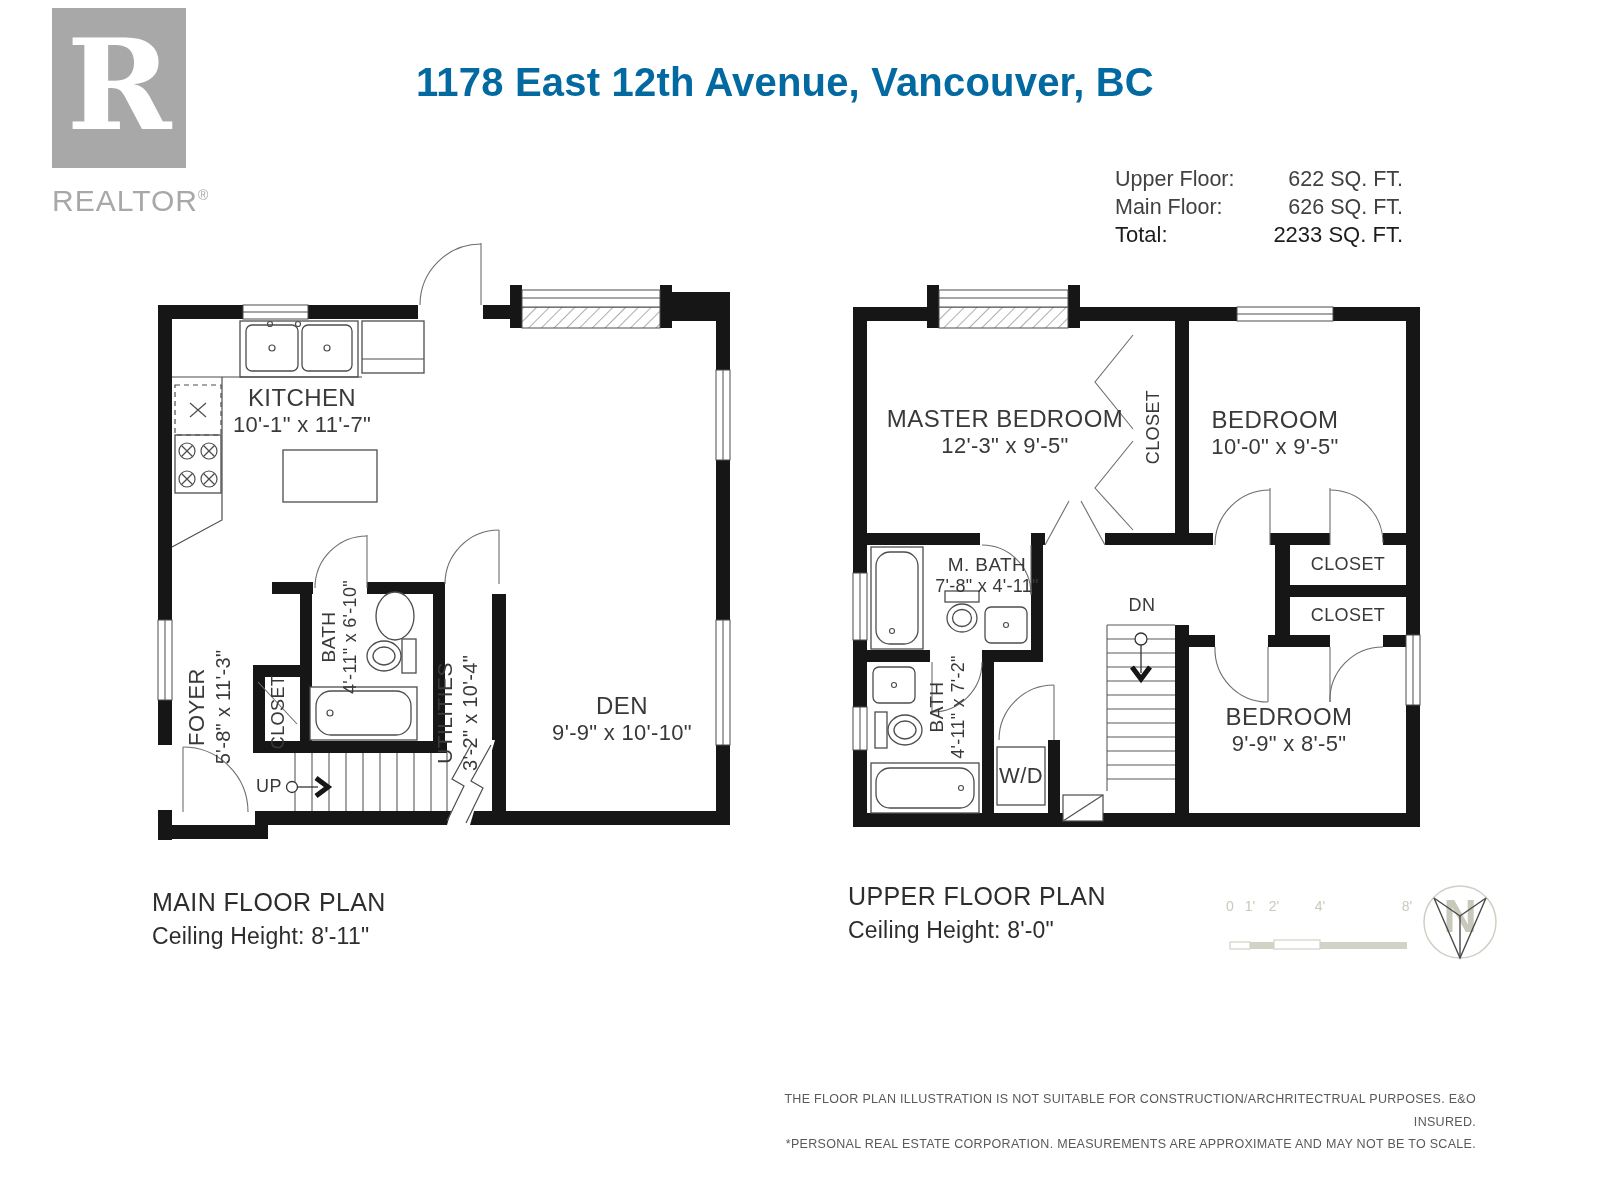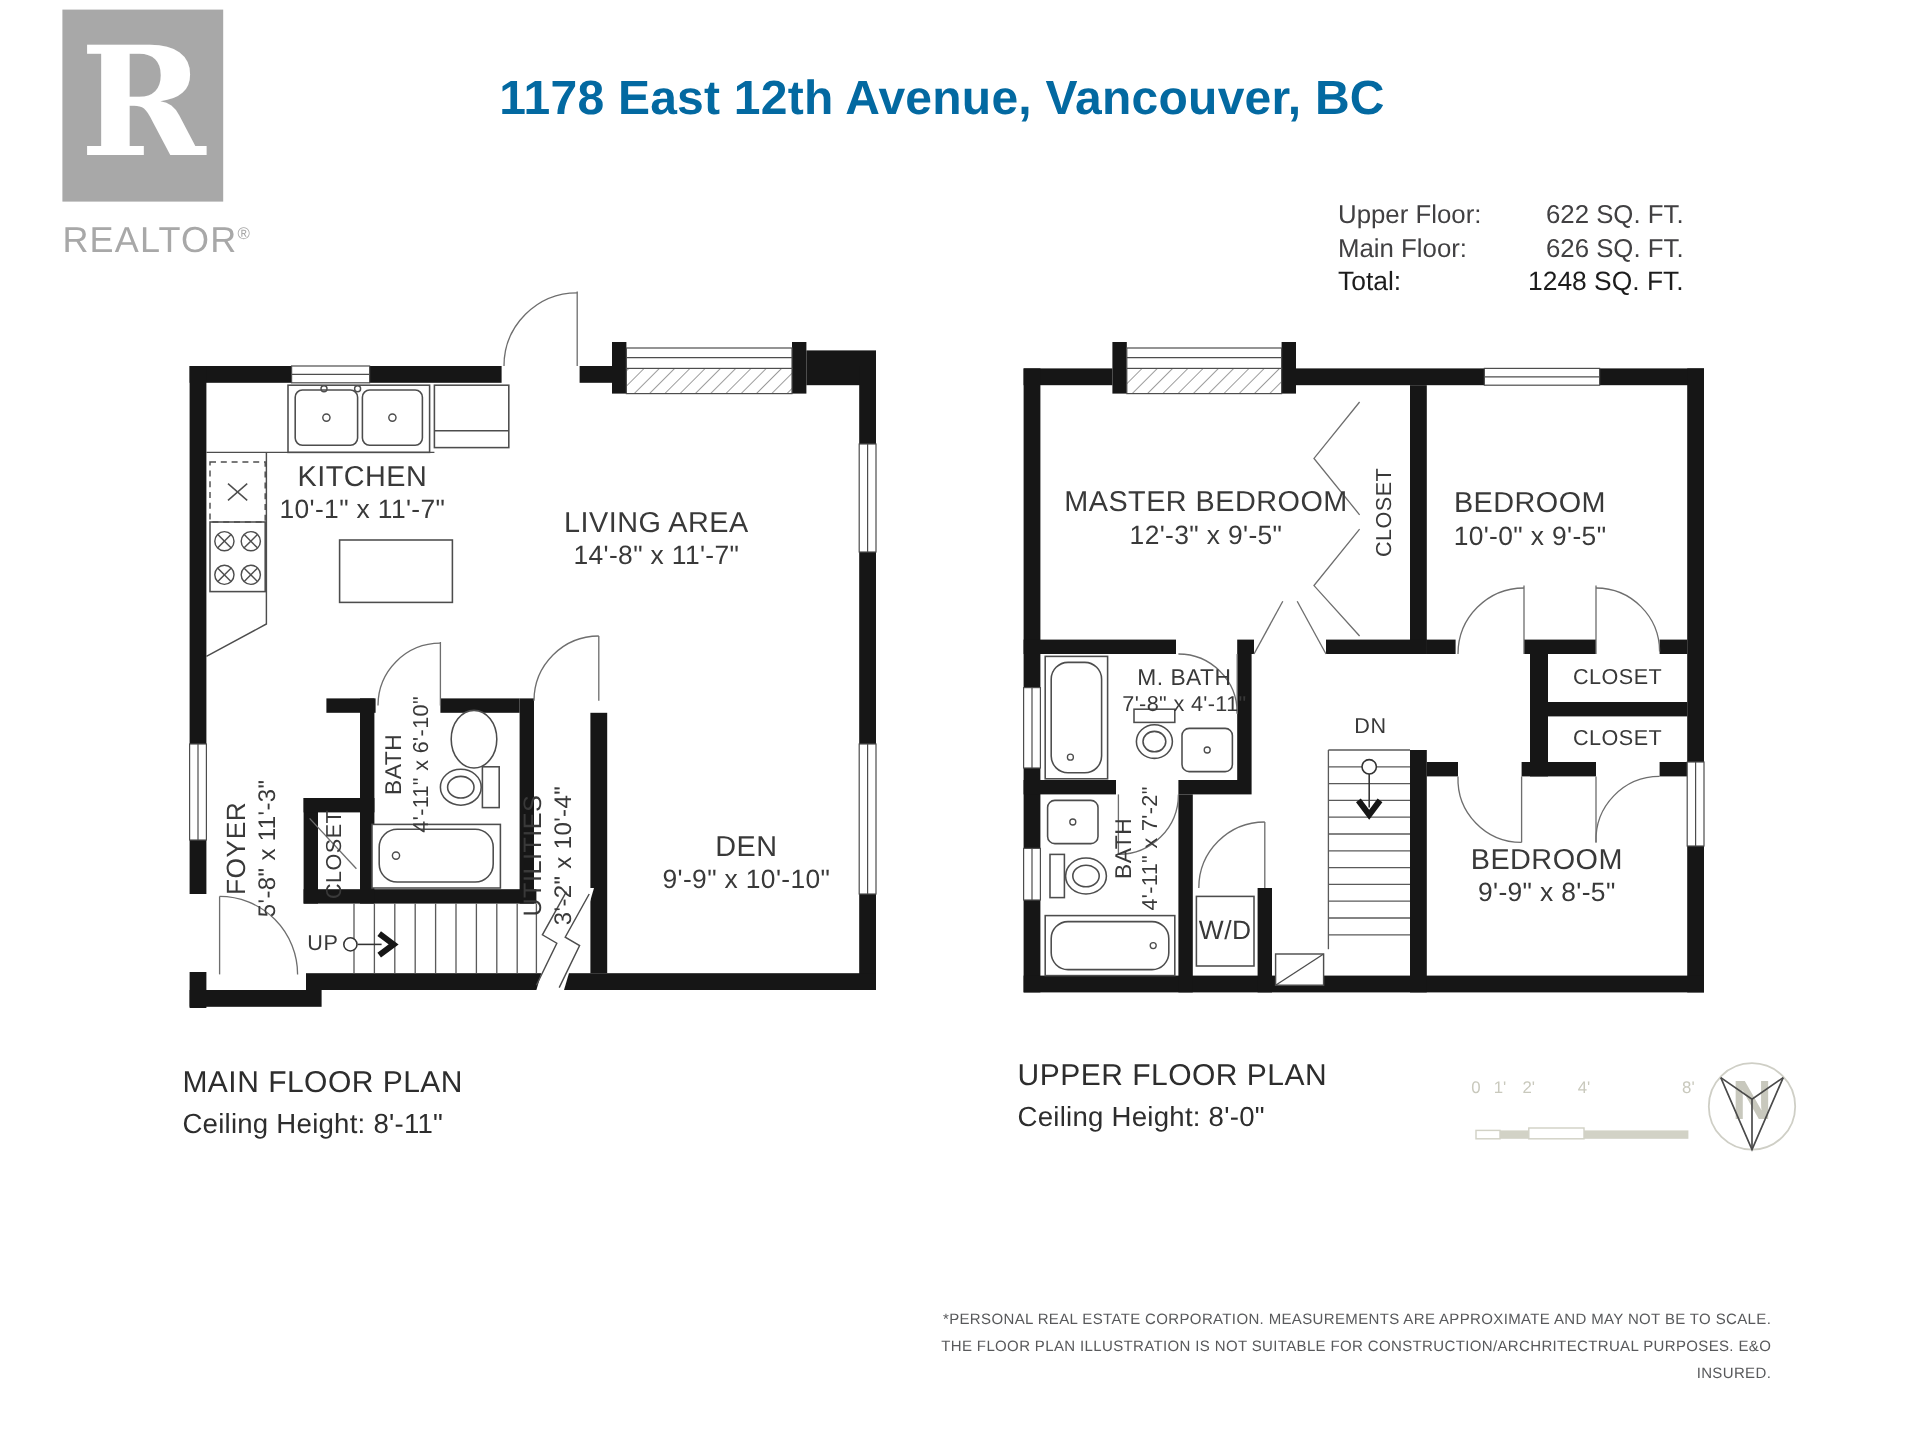--- a/index.html
+++ b/index.html
@@ -57,21 +57,21 @@
     <div class="area-row">
       <span>Upper Floor:</span>
       <span>622 SQ. FT.</span>
     </div>
     <div class="area-row">
       <span>Main Floor:</span>
       <span>626 SQ. FT.</span>
     </div>
     <div class="area-row total">
       <span>Total:</span>
-      <span>1248 SQ. FT.</span>
+      <span>2233 SQ. FT.</span>
     </div>
   </div>
 
   <div class="plan plan-main">
     <svg width="590" height="620" viewBox="0 0 590 620">
       <defs>
         <pattern id="hatchA" width="9" height="9" patternUnits="userSpaceOnUse" patternTransform="rotate(45)">
           <line x1="0" y1="0" x2="0" y2="9" stroke="#8a8a8a" stroke-width="1.4"></line>
         </pattern>
       </defs>
@@ -193,24 +193,20 @@
       <g>
         <circle cx="142" cy="552" r="5.5" fill="#ffffff" stroke="#333333" stroke-width="1.3"></circle>
         <line x1="148" y1="552" x2="168" y2="552" stroke="#333333" stroke-width="1.3"></line>
         <path d="M 166,543 L 178,552 L 166,561" fill="none" stroke="#161616" stroke-width="5"></path>
       </g>
     </svg>
 
     <div class="lbl" style="left:152px;top:176px;">
       <div style="font-size:24px">KITCHEN</div>
       <div class="dims" style="font-size:22px">10'-1" x 11'-7"</div>
-    </div>
-    <div class="lbl" style="left:397px;top:214px;">
-      <div style="font-size:24px">LIVING AREA</div>
-      <div class="dims" style="font-size:22px">14'-8" x 11'-7"</div>
     </div>
     <div class="lbl" style="left:472px;top:484px;">
       <div style="font-size:24px">DEN</div>
       <div class="dims" style="font-size:22px">9'-9" x 10'-10"</div>
     </div>
     <div class="lbl rot" style="left:60px;top:472px;">
       <div style="font-size:22px">FOYER</div>
       <div class="dims" style="font-size:20px">5'-8" x 11'-3"</div>
     </div>
     <div class="lbl rot" style="left:129px;top:477px;">
@@ -422,17 +418,17 @@
       <g fill="none" stroke="#4a4a4a" stroke-width="1.4">
         <polyline points="16,22 42,82 68,22"></polyline>
         <polyline points="16,22 42,40 68,22"></polyline>
         <line x1="42" y1="40" x2="42" y2="82"></line>
       </g>
       <polygon points="16,22 42,40 42,82" fill="#ffffff" fill-opacity="0.0"></polygon>
     </svg>
   </div>
 
   <div class="disclaimer">
+    <div>THE FLOOR PLAN ILLUSTRATION IS NOT SUITABLE FOR CONSTRUCTION/ARCHRITECTRUAL PURPOSES. E&amp;O INSURED.</div>
     <div>*PERSONAL REAL ESTATE CORPORATION. MEASUREMENTS ARE APPROXIMATE AND MAY NOT BE TO SCALE.</div>
-    <div>THE FLOOR PLAN ILLUSTRATION IS NOT SUITABLE FOR CONSTRUCTION/ARCHRITECTRUAL PURPOSES. E&amp;O INSURED.</div>
   </div>
 
 </div>
 
 </body></html>

